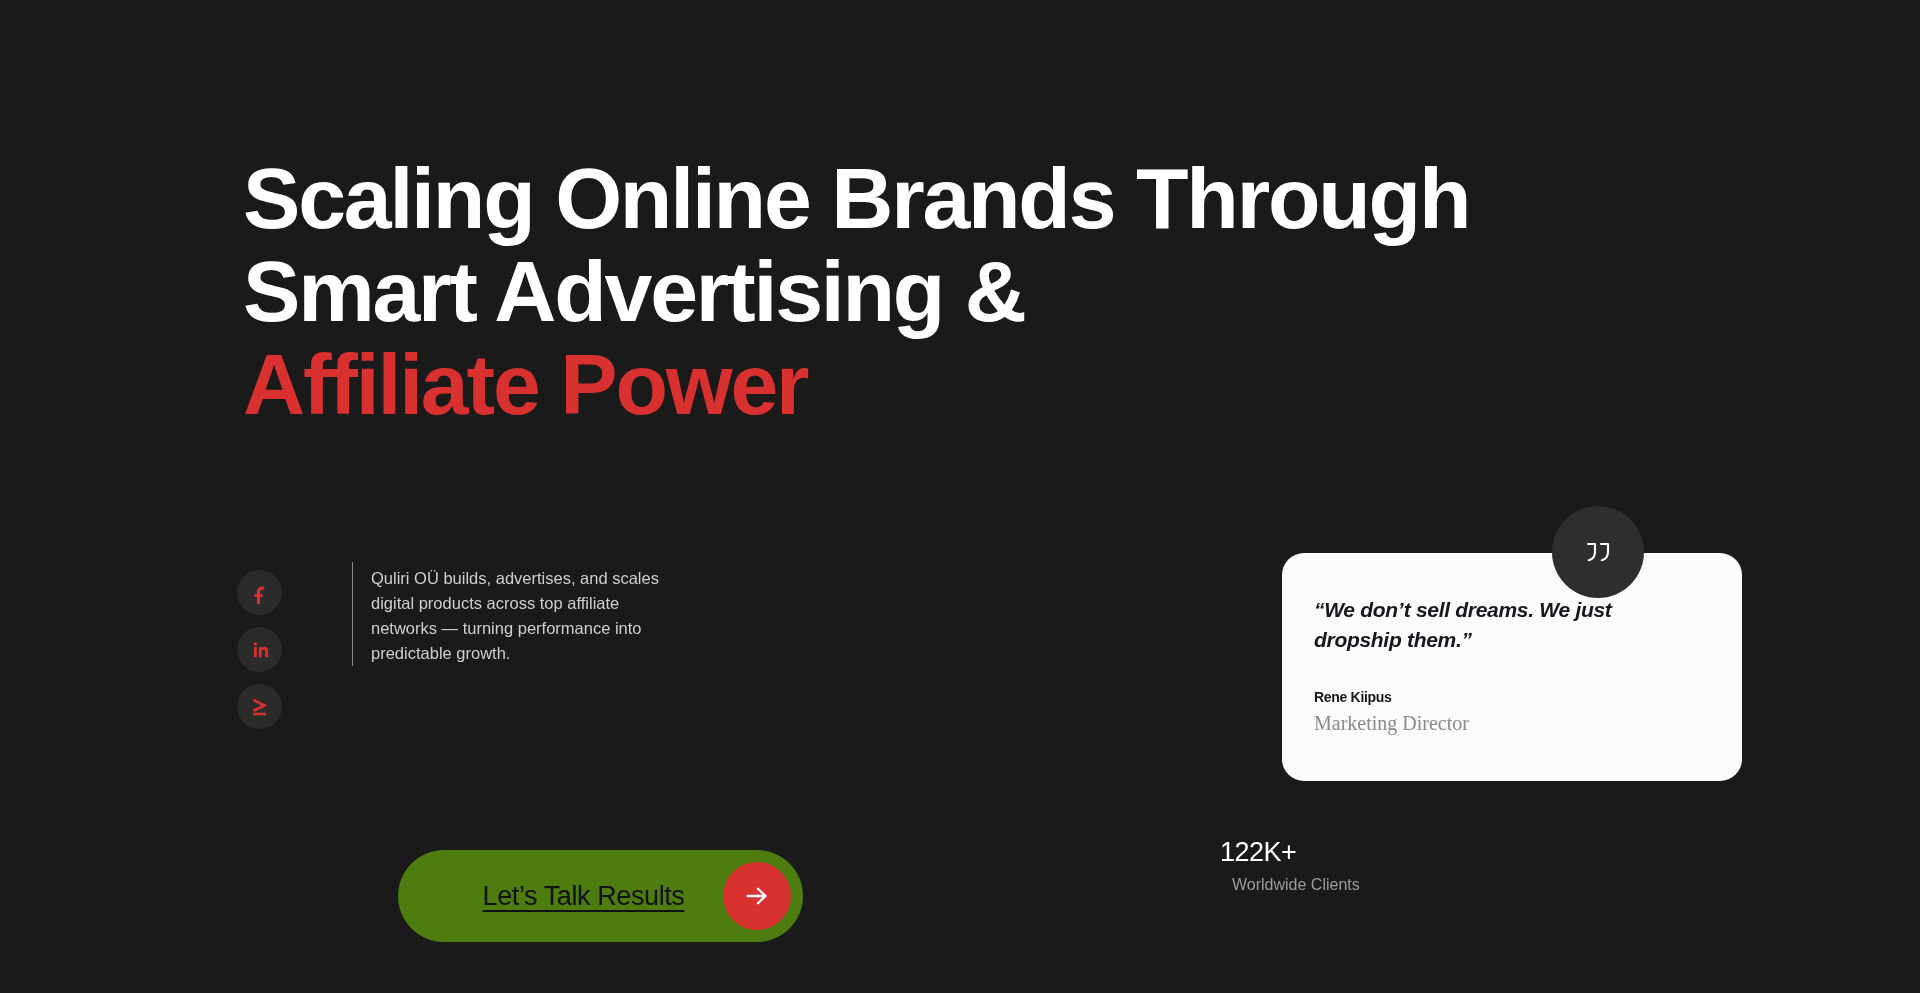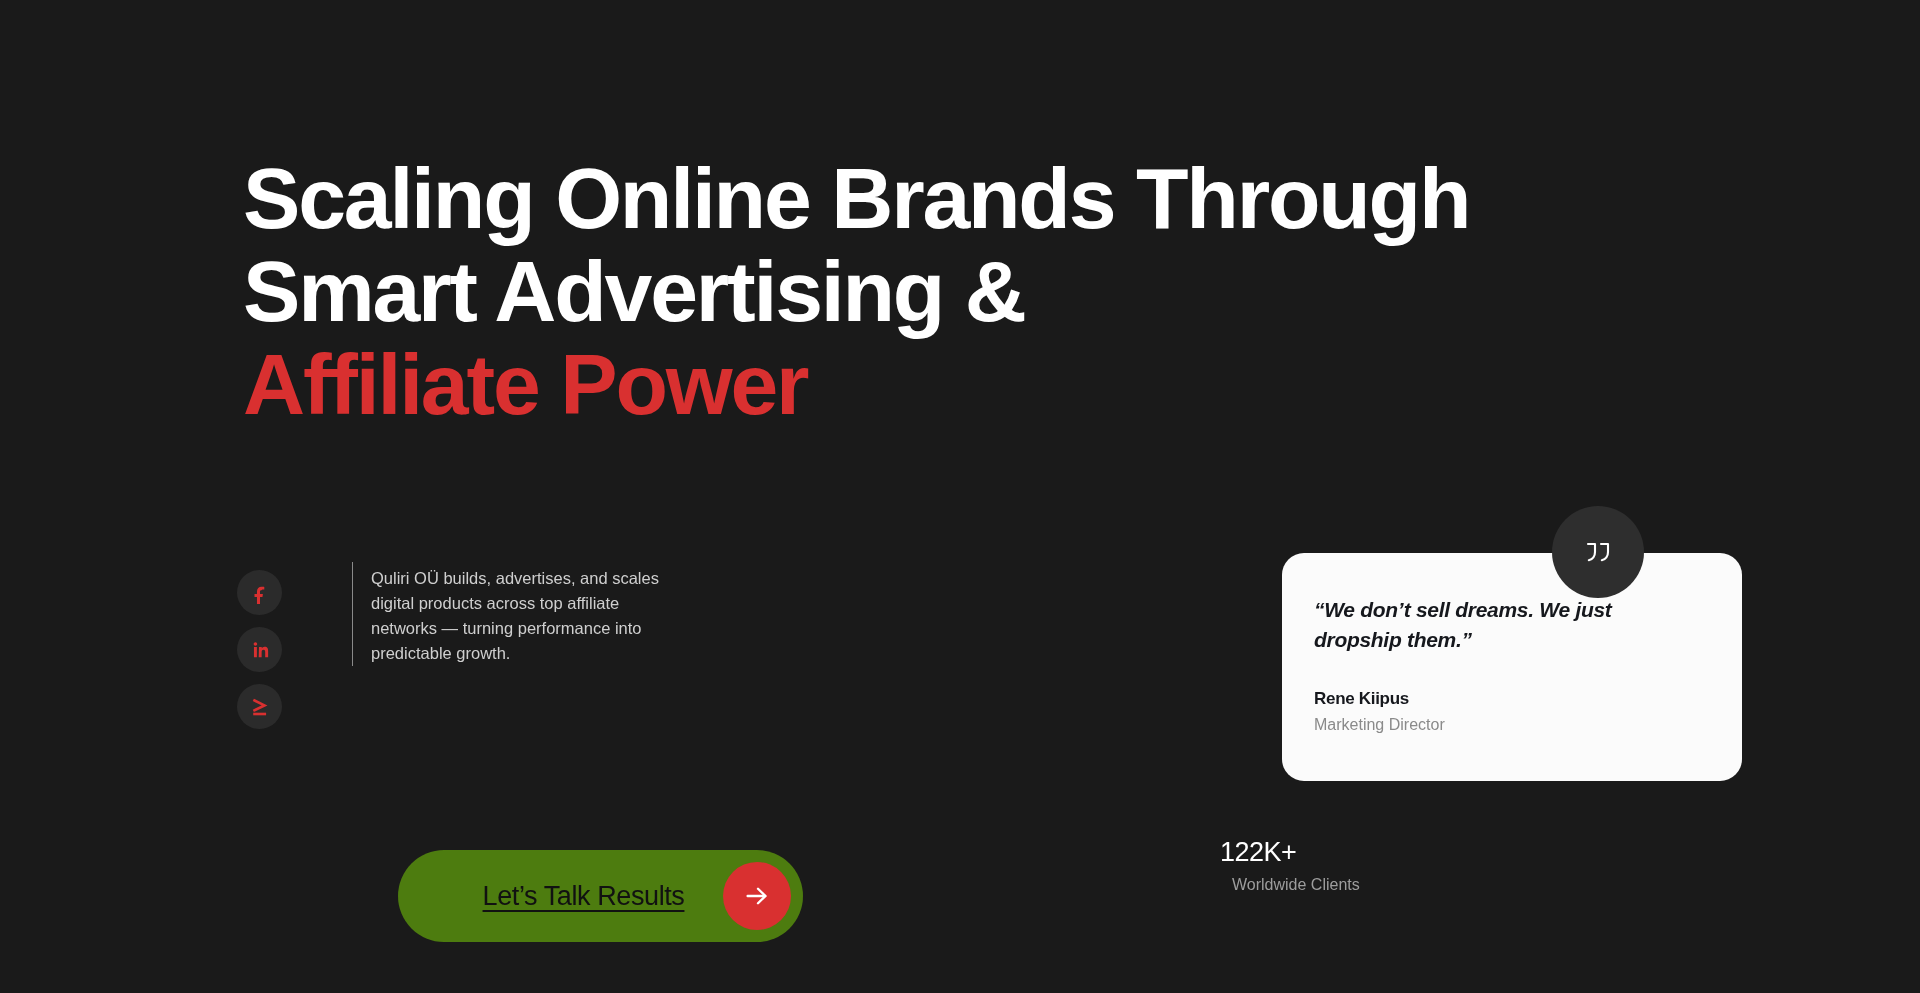--- a/index.html
+++ b/index.html
@@ -75,25 +75,25 @@
     position:absolute; left:1282px; top:553px;
     width:460px; height:228px; border-radius:22px;
     background:#fbfbfb; z-index:2; padding:42px 32px 0 32px;
   }
   .quote-text {
     font-size:21px; font-style:italic; font-weight:600;
     line-height:1.42; color:#16181d; letter-spacing:-0.3px;
     max-width:360px;
   }
   .author-name {
-    margin-top:34px; font-size:17px; font-weight:700;
+    margin-top:34px; font-size:14px; font-weight:700;
     color:#16181d; letter-spacing:-0.3px;
   }
   .author-role {
-    margin-top:7px; font-size:16px; font-weight:400; color:#8a8a8a;
+    margin-top:7px; font-size:20px; font-weight:400; color:#8a8a8a;font-family:Liberation Serif, serif;
   }
 
   
   .stat { position:absolute; left:1220px; top:837px; }
   .stat-value {
     font-size:27px; font-weight:400; color:#ffffff; letter-spacing:-0.5px;
   }
   .stat-label {
     margin-top:8px; font-size:16px; font-weight:400; color:#9d9d9d;margin-left:12px;
   }

